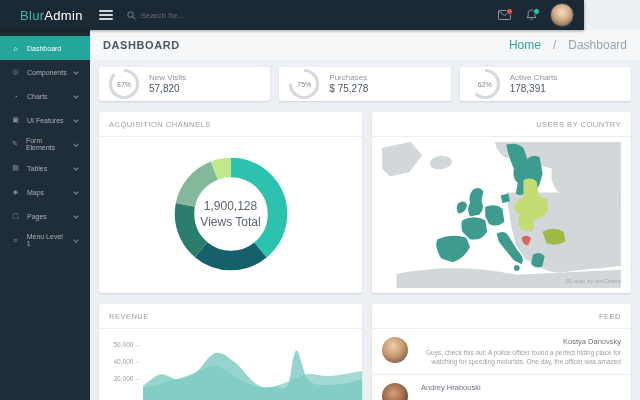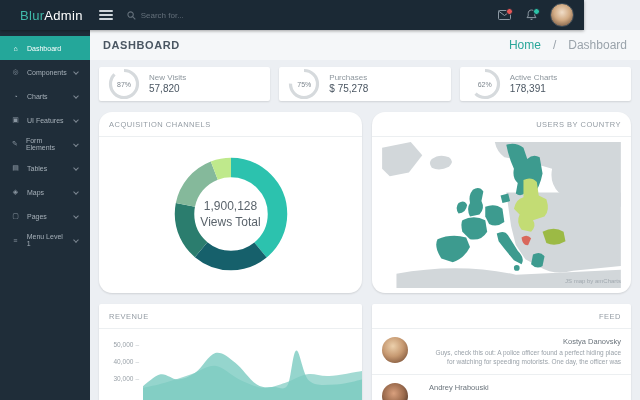--- a/index.html
+++ b/index.html
@@ -59,21 +59,21 @@
   .stat-info { margin-left:9px; line-height:1.25; }
   .stat-label { font-size:8px; color:#8e979e; }
   .stat-value { font-size:10px; color:#4a5662; }
 
   
   .row { display:flex; gap:10px; padding:11px 9px 0 9px; }
   .panel-head { font-size:7.5px; color:#949ca4; letter-spacing:.5px; padding:8px 10px 7px 10px;
                 border-bottom:1px solid #eceff1; }
   .panel-left { width:263px; }
   .panel-right { flex:1;text-align:right; }
-  .mid .card { height:181px;border-radius:13px; }
+  .mid .card { height:181px; }
   .bot .card { height:150px; }
 
   
   .donut-body { position:relative; height:154px; display:flex; align-items:center; justify-content:center; }
   .donut-body svg { width:152px; height:148px; }
   .donut-center { position:absolute; left:0; right:0; top:50%; transform:translateY(-50%);
                   text-align:center; line-height:1.35; color:#5b646c; font-size:12px; }
 
   
   .map-body { position:relative; height:154px; padding:3px 6px; }
@@ -82,21 +82,21 @@
 
   
   .rev-body { position:relative; height:124px; margin-top:10px; }
   .rev-ticks { position:absolute; left:0; top:0; width:42px; height:100%; }
   .rev-tick { position:absolute; right:2px; font-size:6.5px; color:#9aa2a9; white-space:nowrap; }
   .rev-tick .dash { color:#c3c9cd; margin-left:2px; }
   .rev-chart { position:absolute; left:44px; right:0; top:0; height:124px; }
   .rev-chart svg { width:100%; height:124px; display:block; }
 
   
-  .feed-item { display:flex; padding:8px 10px 7px 10px; gap:21px; }
+  .feed-item { display:flex; padding:8px 10px 7px 10px; gap:13px; }
   .feed-item + .feed-item { border-top:1px solid #eceff1; }
   .feed-avatar { position:relative; width:26px; height:26px; border-radius:50%; flex:none; }
   .fa-1 { background:radial-gradient(circle at 42% 35%, #ecd0ac 0%, #c79a72 45%, #8a5f42 80%, #5e4030 100%); }
   .fa-2 { background:radial-gradient(circle at 45% 40%, #d9a07e 0%, #9a6a4c 50%, #4a342a 85%, #2e211c 100%); }
   .feed-text { line-height:1.45; min-width:0; }
   .feed-name { font-size:7.5px; color:#6b747c; }
   .feed-msg { font-size:6.5px; color:#9aa2a9; overflow:hidden; display:-webkit-box;
               -webkit-line-clamp:2; -webkit-box-orient:vertical; }
 </style>
 </head>

